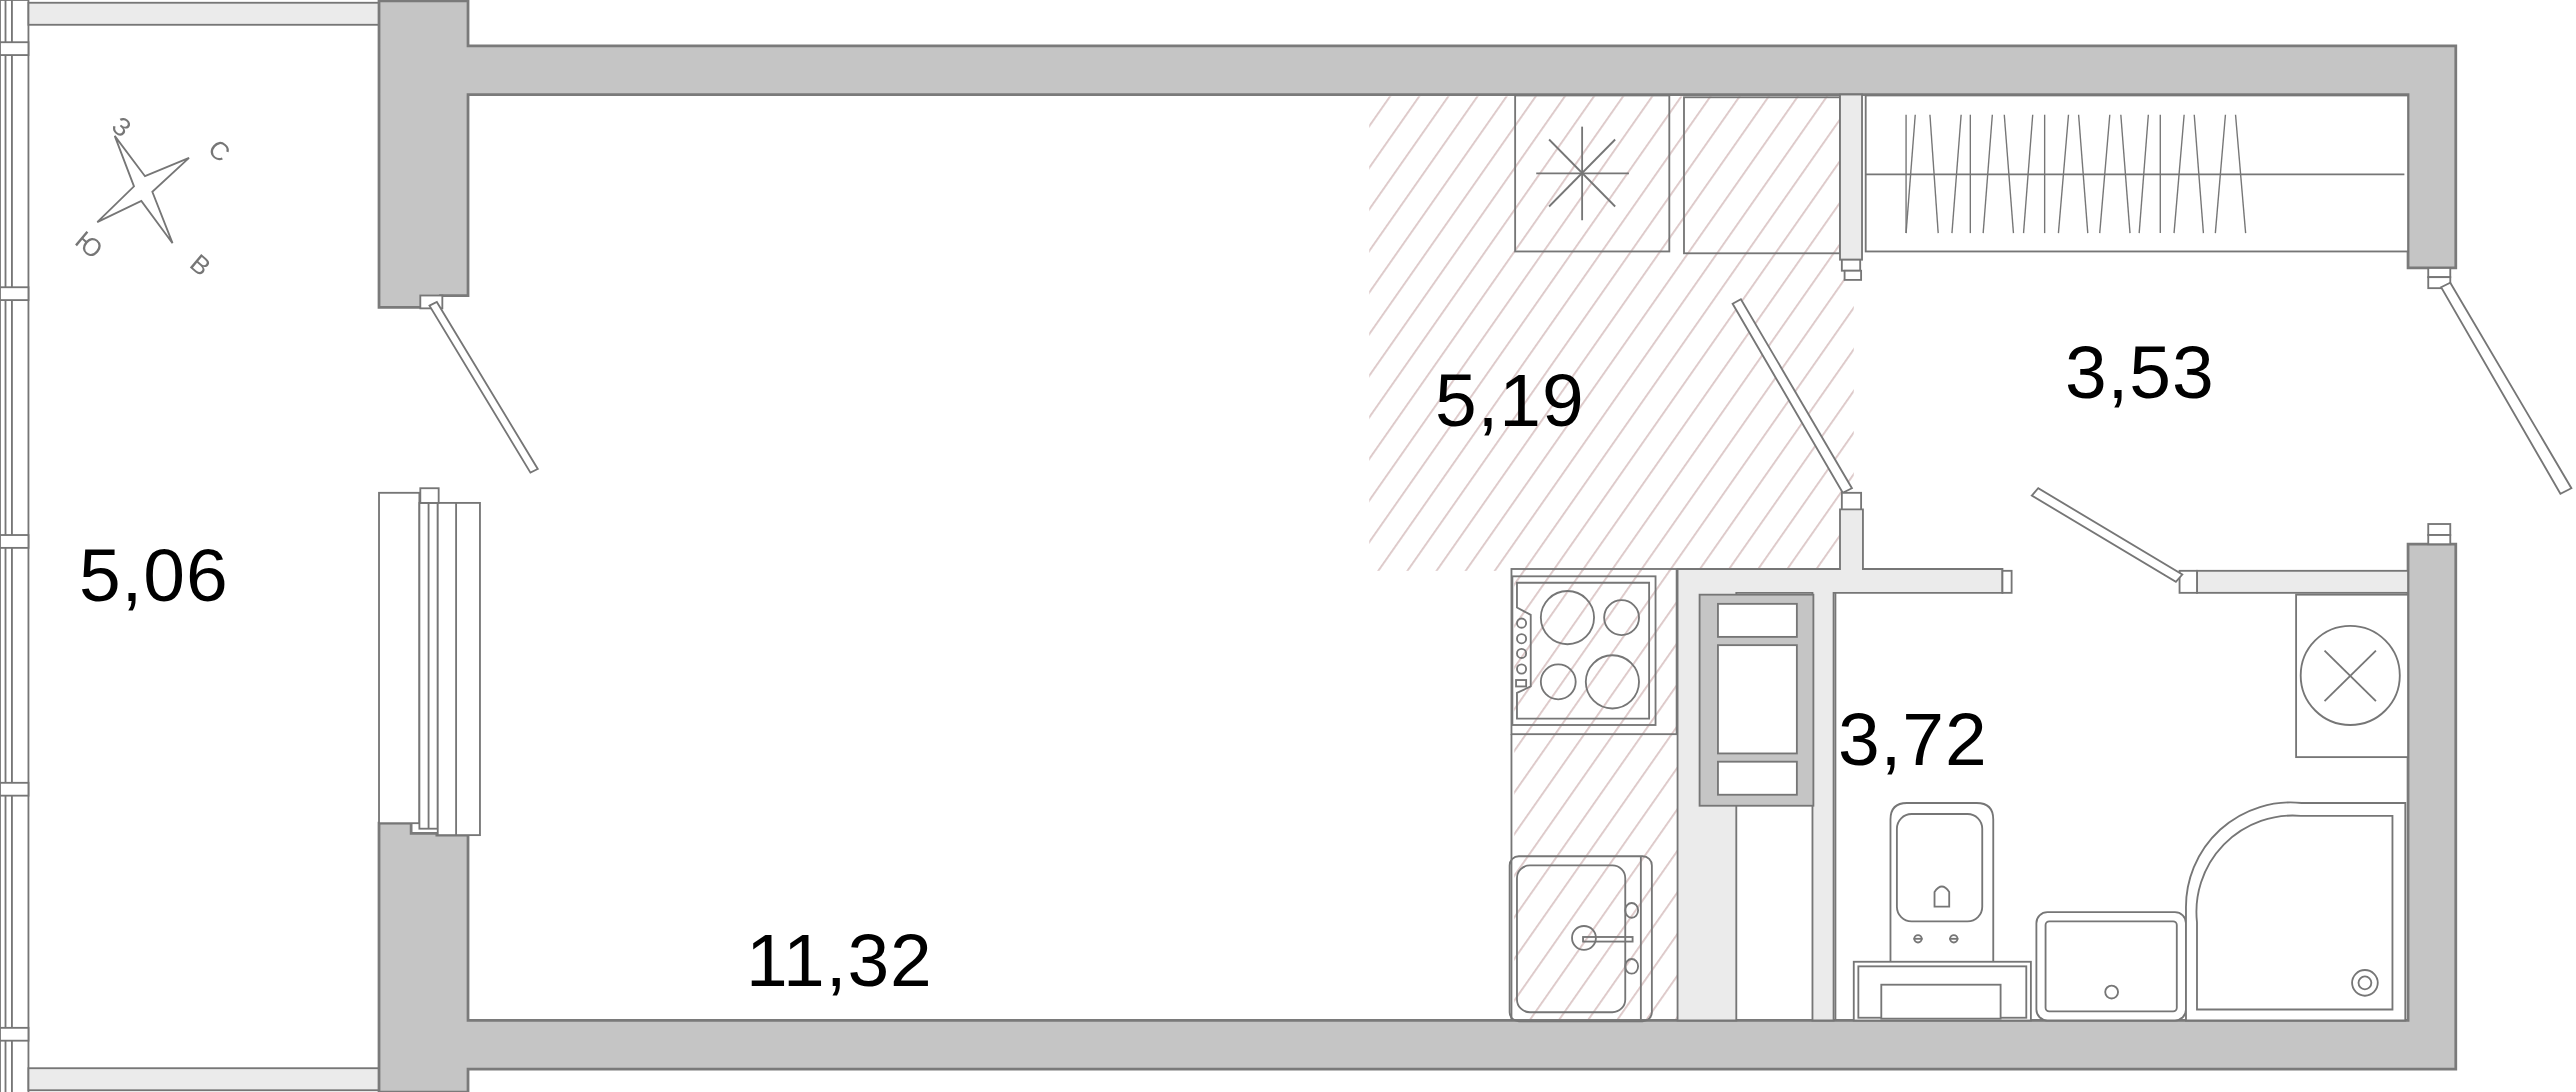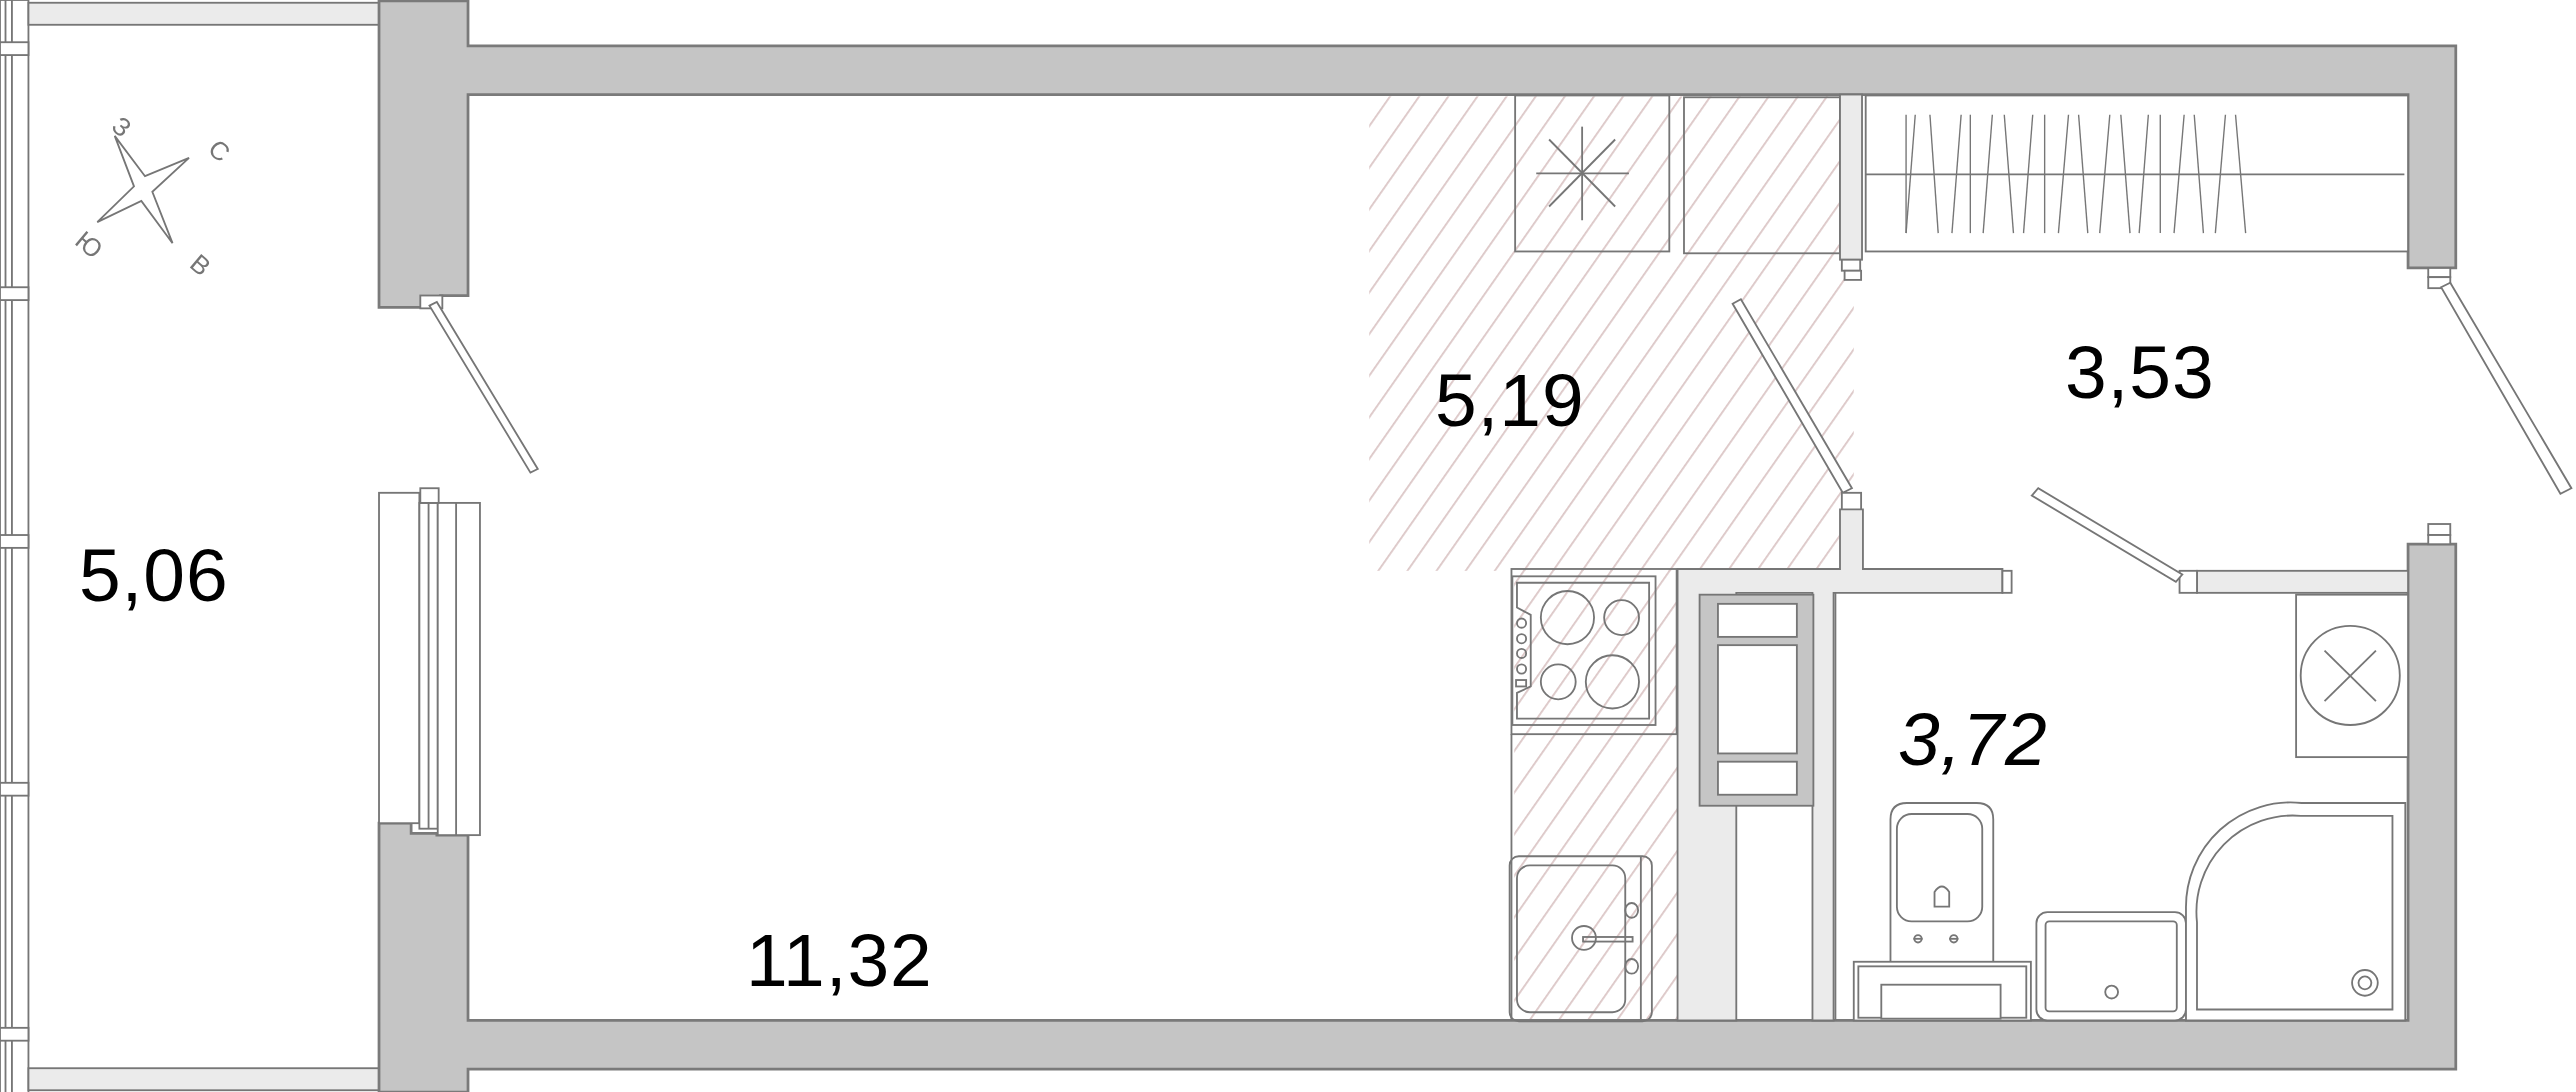--- a/index.html
+++ b/index.html
@@ -204,14 +204,14 @@
 
   <g stroke="#767676" stroke-width="2" fill="none">
     <line x1="2000" y1="646" x2="2000" y2="1112"></line>
   </g>
 </svg>
 
 <div class="area-label" style="left:79px; top:538px;text-align:center;">5,06</div>
 <div class="area-label" style="left:746px; top:923px;">11,32</div>
 <div class="area-label" style="left:1435px; top:363px;">5,19</div>
 <div class="area-label" style="left:2065px; top:303px;margin-top:32px;">3,53</div>
-<div class="area-label" style="left:1898px; top:702px;font-style:italic;">3,72</div>
+<div class="area-label" style="left:1838px; top:702px;">3,72</div>
 
 
 </body></html>

